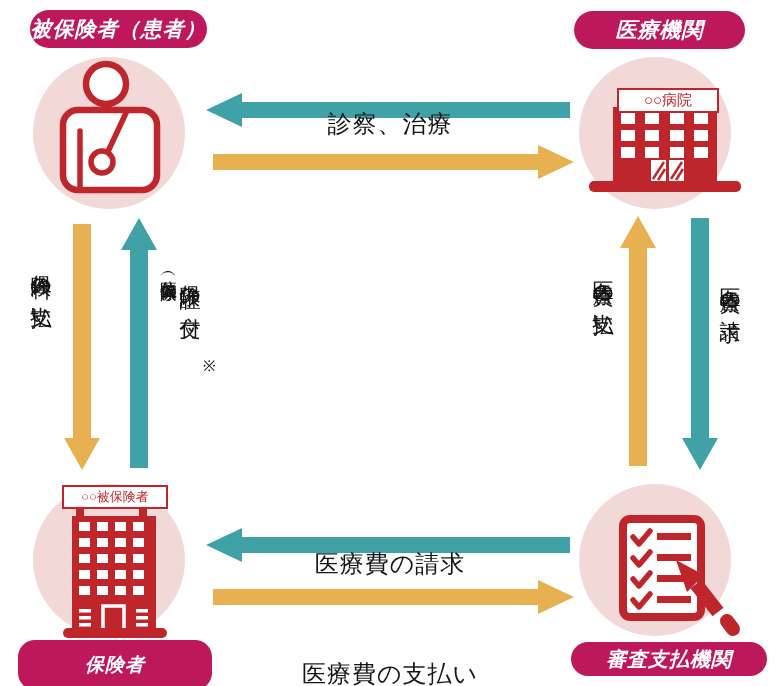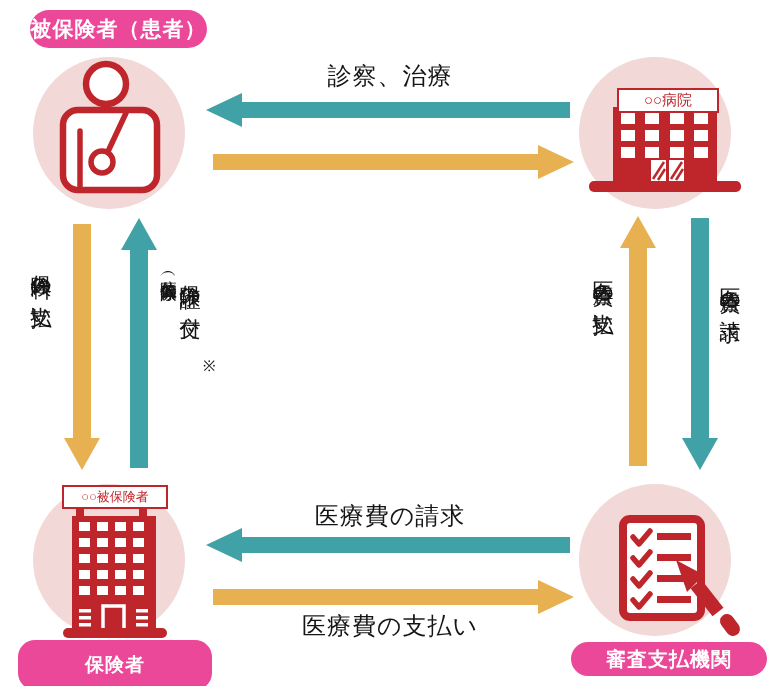--- a/index.html
+++ b/index.html
@@ -7,39 +7,40 @@
     position:relative;width:780px;height:686px;background:#ffffff;overflow:hidden;
     font-family:"Liberation Sans", sans-serif;color:#1a1a1a;
   }
   .circle{position:absolute;width:152px;height:152px;border-radius:50%;background:#f2d8d7;}
   #circle-patient{left:33px;top:57px;}
   #circle-medical{left:579px;top:57px;}
   #circle-insurer{left:33px;top:484px;}
   #circle-review{left:579px;top:484px;}
 
   .pill{
-    position:absolute;background:#ec4899;color:#ffffff;font-weight:bold;
+    position:absolute;background:#be185d;color:#ffffff;font-weight:bold;
     display:flex;align-items:center;justify-content:center;border-radius:20px;
     letter-spacing:1px;
+    font-style:italic;
   }
   #pill-patient{left:30px;top:10px;width:177px;height:38px;font-size:21px;}
   #pill-medical{left:574px;top:11px;width:171px;height:38px;font-size:21px;}
   #pill-insurer{left:18px;top:640px;width:194px;height:50px;font-size:19px;border-radius:17px;}
   #pill-review{left:571px;top:642px;width:196px;height:34px;font-size:20px;border-radius:17px;}
 
   .sign{
     position:absolute;background:#ffffff;border:2.5px solid #bf262c;color:#bf262c;
     display:flex;align-items:center;justify-content:center;box-sizing:border-box;
   }
   #sign-hospital{left:617px;top:88px;width:102px;height:25px;font-size:15px;}
   #sign-insurer{left:62px;top:485px;width:106px;height:24px;font-size:13px;}
 
   .caption{
     position:absolute;left:0;width:780px;text-align:center;
-    font-size:24px;font-weight:500;color:#151515;letter-spacing:1px;
+    font-size:24px;font-weight:500;color:#151515;letter-spacing:1px;margin-top:48px;
   }
   #caption-exam{top:60px;}
   #caption-copay{top:178px;}
   #caption-claim-bottom{top:500px;}
   #caption-pay-bottom{top:610px;}
 
   .vtext{
     position:absolute;writing-mode:vertical-rl;text-orientation:mixed;
     font-size:21px;font-weight:500;color:#151515;letter-spacing:2px;line-height:1;
   }
@@ -165,20 +166,21 @@
         <rect x="657" y="575" width="34" height="7"></rect>
         <rect x="657" y="596" width="34" height="7"></rect>
         <polygon points="676,560 704,575 687,592"></polygon>
       </g>
       <line x1="696" y1="584" x2="718" y2="612" stroke="#bf262c" stroke-width="14"></line>
       <line x1="727" y1="621" x2="733" y2="629" stroke="#bf262c" stroke-width="14" stroke-linecap="round"></line>
     </g>
   </svg>
 
   <div class="pill" id="pill-patient">被保険者（患者）</div>
+  <div class="pill" id="pill-medical">医療機関</div>
   <div class="pill" id="pill-insurer">保険者</div>
   <div class="pill" id="pill-review">審査支払機関</div>
 
   <div class="sign" id="sign-hospital">○○病院</div>
   <div class="sign" id="sign-insurer">○○被保険者</div>
 
   <div class="caption" id="caption-exam">診察、治療</div>
   <div class="caption" id="caption-claim-bottom">医療費の請求</div>
   <div class="caption" id="caption-pay-bottom">医療費の支払い</div>
 

